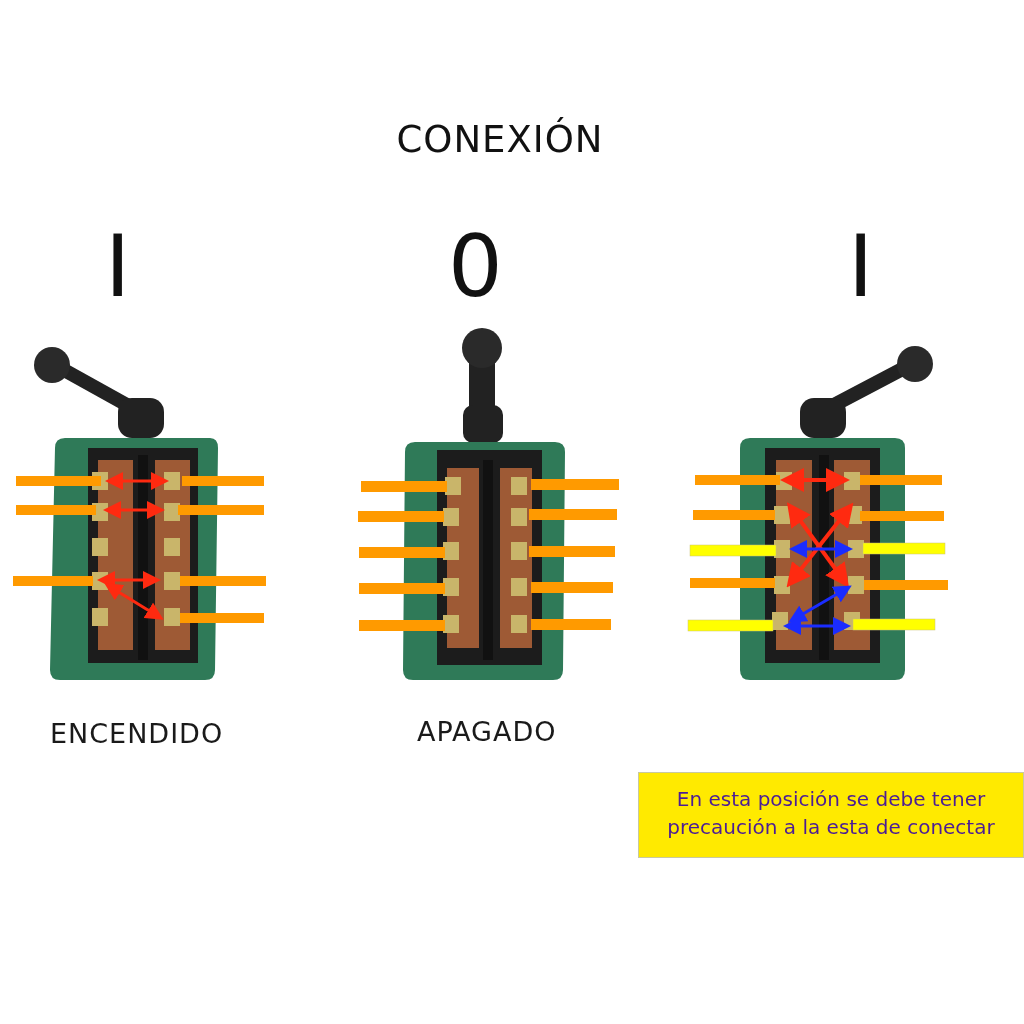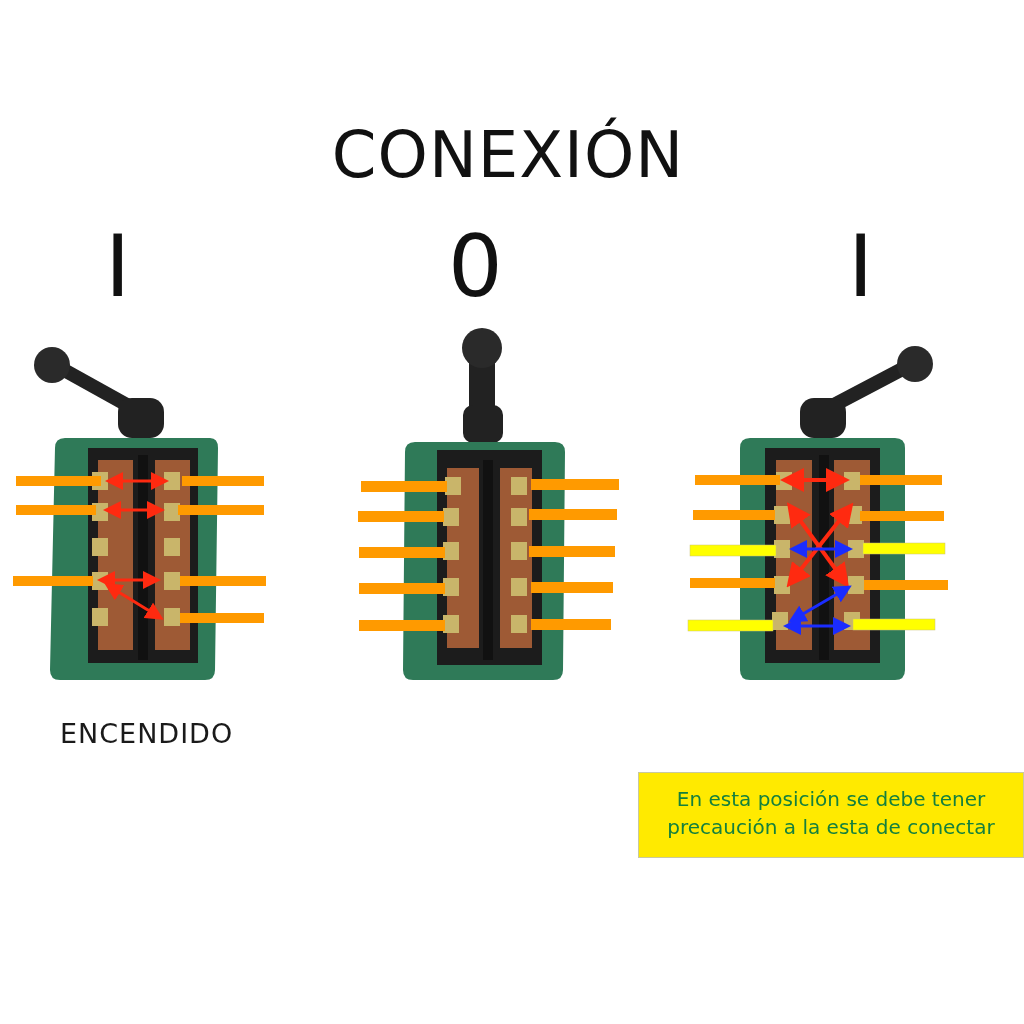--- a/index.html
+++ b/index.html
@@ -1,23 +1,23 @@
 <!DOCTYPE html>
 <html><head>
 <meta charset="utf-8">
 <style>
   html,body{margin:0;padding:0;background:#fff;}
   body{width:1024px;height:1024px;position:relative;overflow:hidden;font-family:"DejaVu Sans","Liberation Sans",sans-serif;color:#111;}
-  .title{position:absolute;left:8px;width:1000px;top:118px;text-align:center;font-size:64px;font-weight:400;letter-spacing:1px;}
+  .title{position:absolute;left:0;width:1000px;top:118px;text-align:center;font-size:37px;font-weight:400;letter-spacing:1px;}
   .pos{position:absolute;top:216px;font-size:86px;font-weight:400;font-family:"DejaVu Sans",sans-serif;}
   .panel{position:absolute;top:320px;width:290px;height:380px;}
   .panel svg{position:absolute;left:0;top:0;}
   .label{position:absolute;font-size:27px;letter-spacing:1px;white-space:nowrap;color:#1a1a1a;}
   .note{position:absolute;left:638px;top:772px;width:386px;height:86px;background:#ffea00;border:1px solid #c9c9a0;box-sizing:border-box;
-        font-size:20px;line-height:28px;text-align:center;padding-top:12px;color:#15803d;}
+        font-size:20px;line-height:28px;text-align:center;padding-top:12px;color:#4c1d95;}
   .note span{display:block;}
 </style>
 </head>
 <body>
 
 <div class="title">CONEXIÓN</div>
 
 <div class="pos" style="left:105px;">I</div>
 <div class="pos" style="left:448px;">0</div>
 <div class="pos" style="left:848px;">I</div>
@@ -61,21 +61,21 @@
         <rect x="180" y="256" width="86" height="10"></rect>
         <rect x="180" y="293" width="84" height="10"></rect>
       </g>
     <g stroke="#ff2a10" stroke-width="3" marker-start="url(#ar)" marker-end="url(#ar)">
         <line x1="114" y1="161" x2="160" y2="161"></line>
         <line x1="112" y1="190" x2="156" y2="190"></line>
         <line x1="106" y1="260" x2="152" y2="260"></line>
         <line x1="112" y1="268" x2="156" y2="295"></line>
       </g>
   </svg>
-  <div class="label" style="left:60px;top:398px;text-align:center;">ENCENDIDO</div>
+  <div class="label" style="left:50px;top:398px;text-align:center;">ENCENDIDO</div>
 </div>
 
 <div class="panel" style="left:345px;">
   <svg width="290" height="380" viewBox="0 0 290 380">
     <rect x="124" y="30" width="26" height="70" rx="8" fill="#222"></rect>
     <circle cx="137" cy="28" r="20" fill="#2a2a2a"></circle>
     <rect x="118" y="85" width="40" height="38" rx="10" fill="#222"></rect>
     <path d="M70,122 L210,122 Q220,122 220,132 L218,350 Q218,360 208,360 L68,360 Q58,360 58,350 L60,132 Q60,122 70,122 z" fill="#2f7a58"></path>
     <rect x="92" y="130" width="105" height="215" fill="#1c1c1c"></rect>
     <rect x="102" y="148" width="32" height="180" fill="#b5653a" opacity=".85"></rect>
@@ -99,20 +99,21 @@
         <rect x="13" y="191" width="86" height="11"></rect>
         <rect x="184" y="189" width="88" height="11"></rect>
         <rect x="14" y="227" width="86" height="11"></rect>
         <rect x="184" y="226" width="86" height="11"></rect>
         <rect x="14" y="263" width="86" height="11"></rect>
         <rect x="186" y="262" width="82" height="11"></rect>
         <rect x="14" y="300" width="86" height="11"></rect>
         <rect x="186" y="299" width="80" height="11"></rect>
       </g>
   </svg>
+  <div class="label" style="left:72px;top:396px;">APAGADO</div>
 </div>
 
 <div class="panel" style="left:680px;">
   <svg width="290" height="380" viewBox="0 0 290 380">
     <defs>
       <marker id="ar2" markerWidth="6" markerHeight="6" refX="3" refY="3" orient="auto-start-reverse">
           <path d="M0,0 L6,3 L0,6 z" fill="#ff2a10"></path>
         </marker>
       <marker id="ab2" markerWidth="6" markerHeight="6" refX="3" refY="3" orient="auto-start-reverse">
           <path d="M0,0 L6,3 L0,6 z" fill="#1a2cff"></path>

